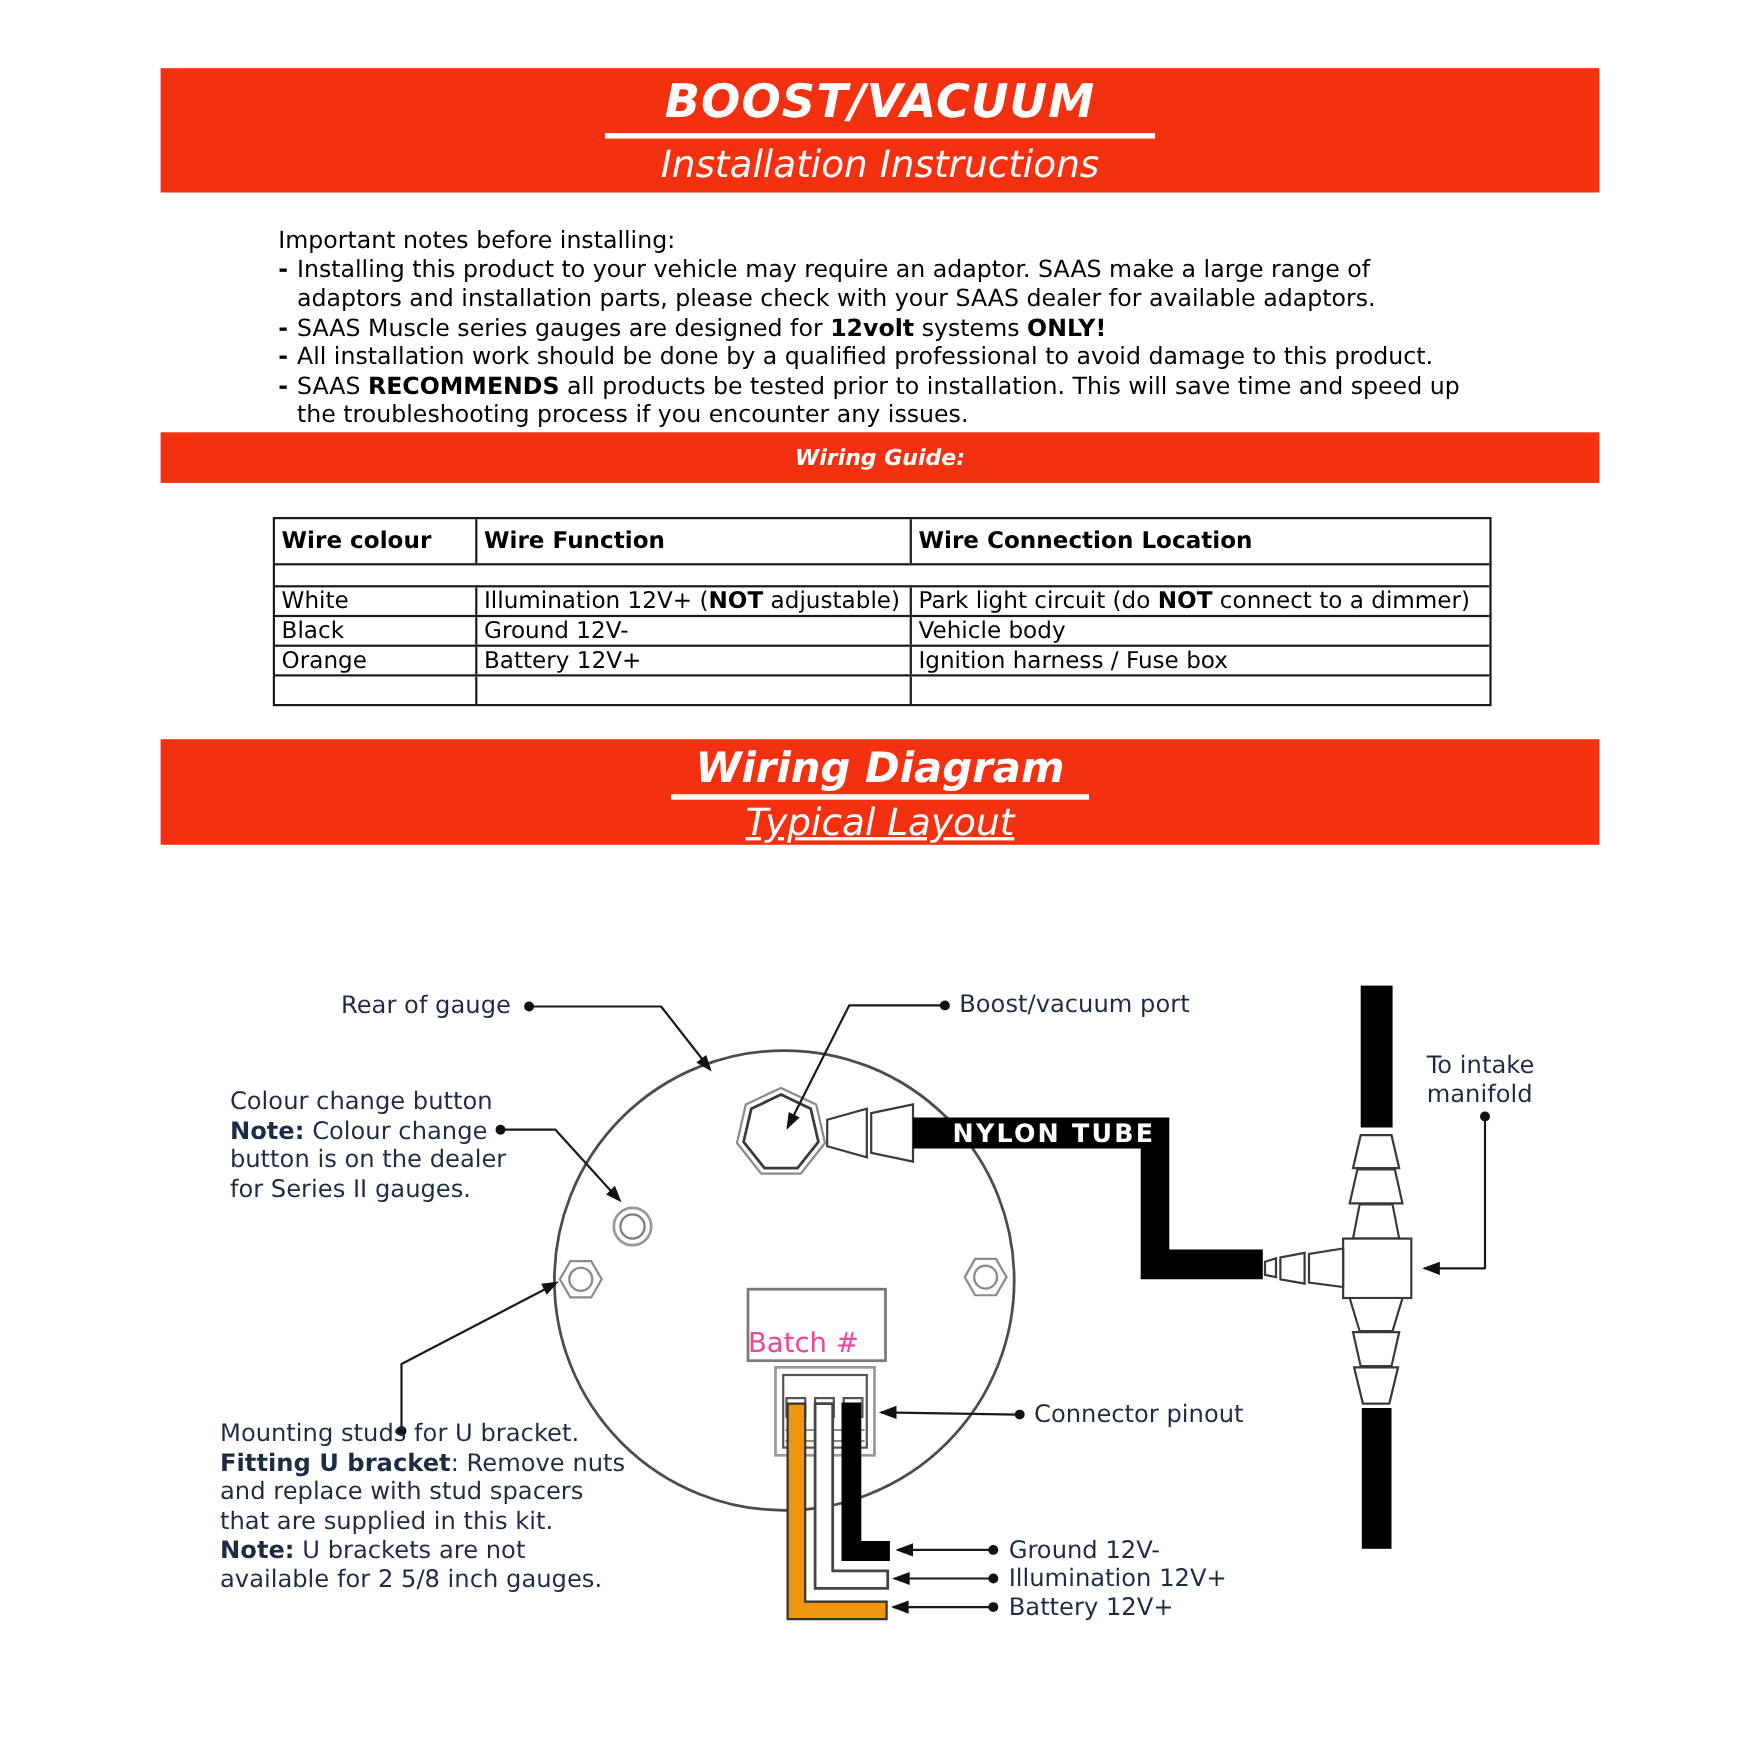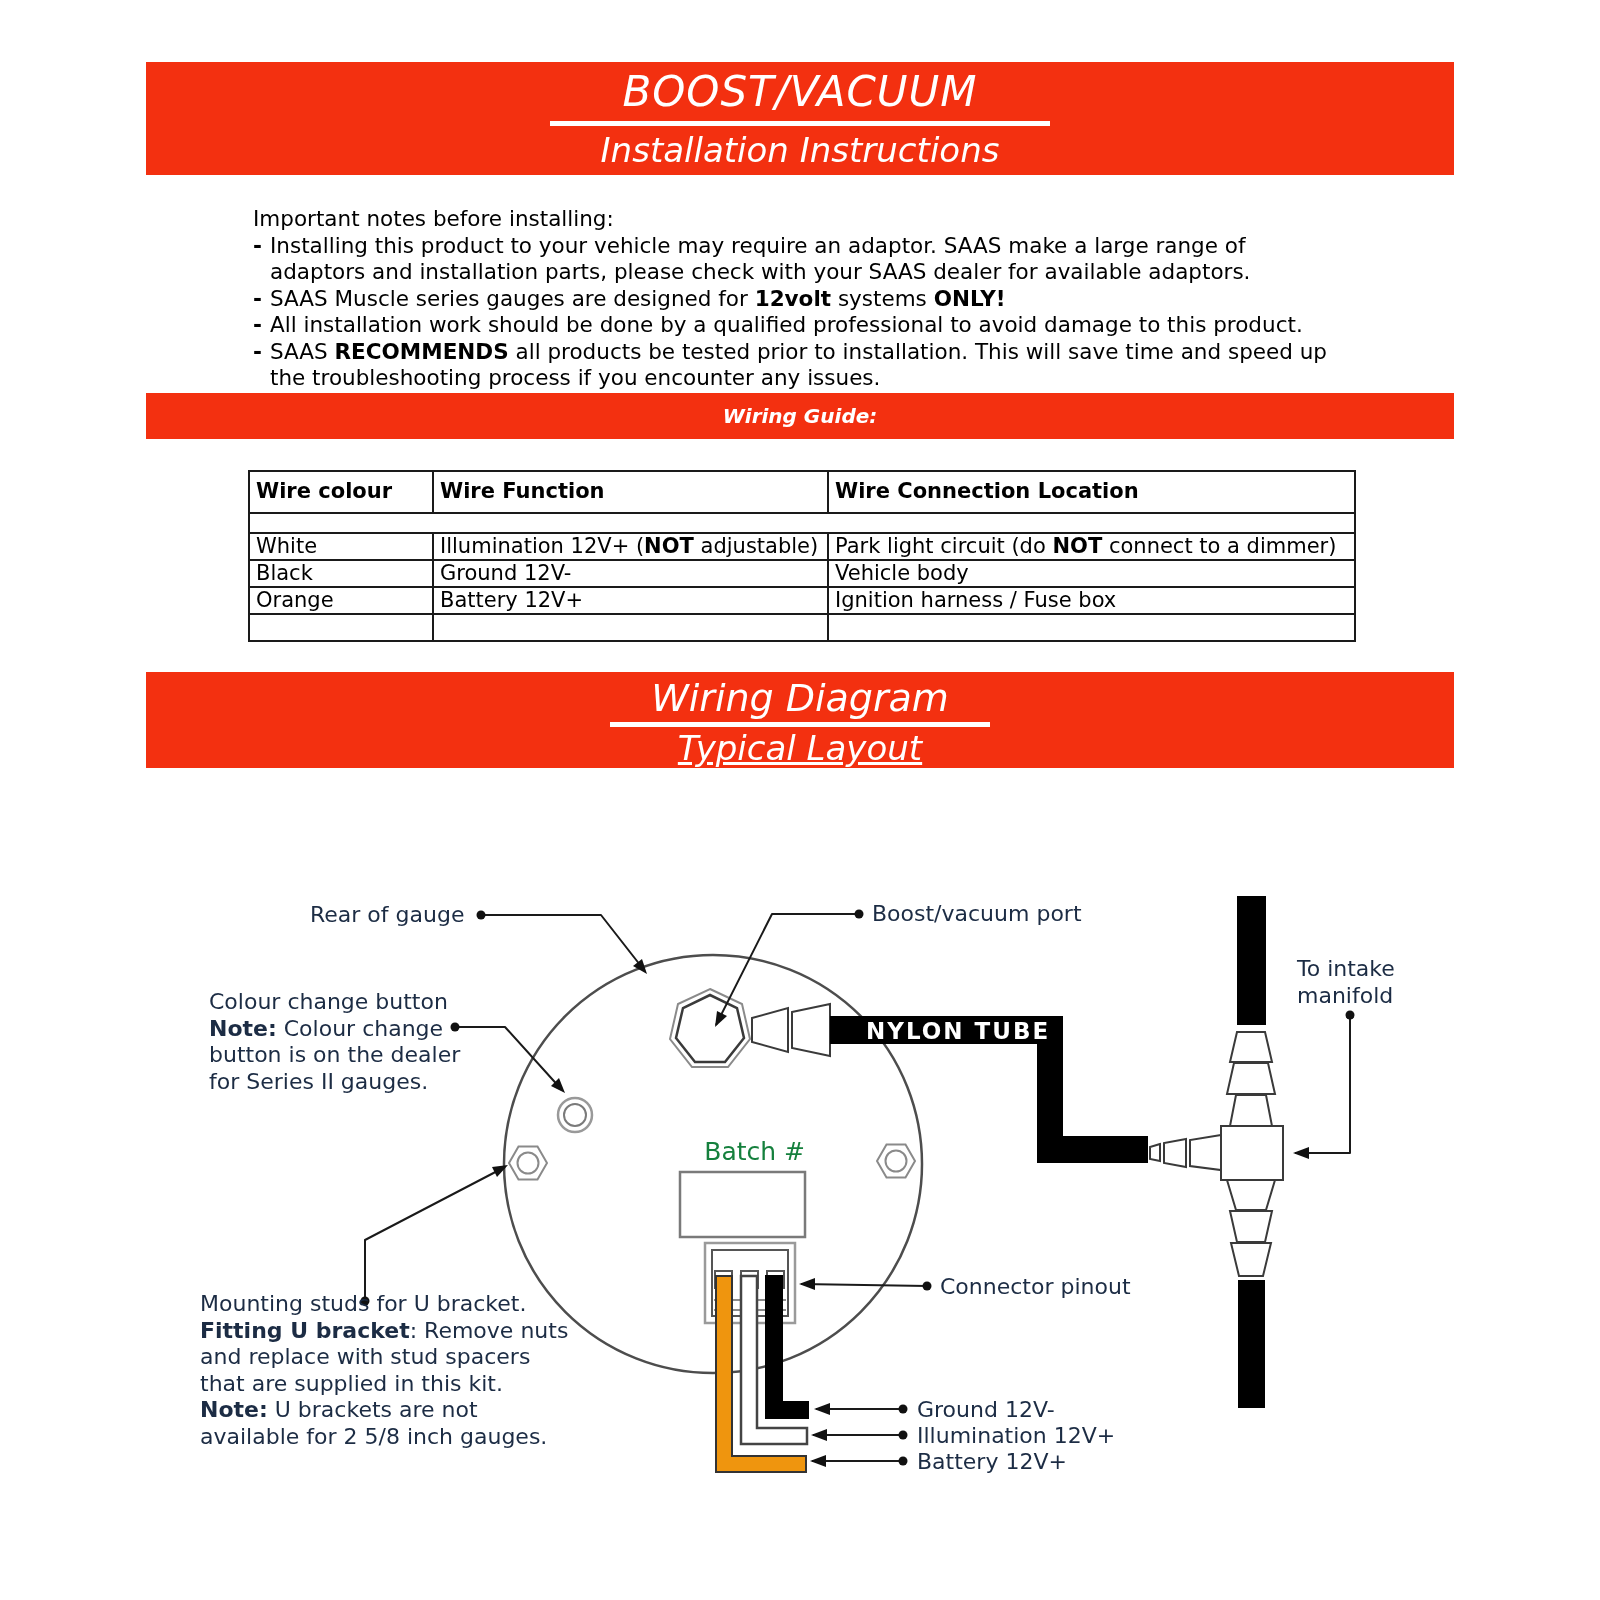--- a/index.html
+++ b/index.html
@@ -3,28 +3,28 @@
 <meta charset="utf-8">
 <style>
   html,body{margin:0;padding:0;background:#fff;}
   body{width:1600px;height:1600px;position:relative;overflow:hidden;
        font-family:"DejaVu Sans","Liberation Sans",sans-serif;color:#000;}
 
   
   .banner{position:absolute;left:146px;width:1308px;background:#f33010;color:#fff;
           text-align:center;}
   #banner-top{top:62px;height:113px;}
-  #banner-top .bt{font-size:42px;font-weight:normal;font-style:italic;letter-spacing:1px;
+  #banner-top .bt{font-size:42px;font-weight:bold;font-style:italic;letter-spacing:1px;
                   padding-top:8px;line-height:44px;}
   #banner-top .rule{width:500px;height:5px;background:#fff;margin:7px auto 5px auto;}
   #banner-top .bs{font-size:34px;font-style:italic;line-height:38px;}
   #banner-guide{top:393px;height:46px;font-size:20px;font-weight:bold;font-style:italic;
                 line-height:46px;}
   #banner-diagram{top:672px;height:96px;}
-  #banner-diagram .bt{font-size:38px;font-weight:normal;font-style:italic;padding-top:5px;
+  #banner-diagram .bt{font-size:38px;font-weight:bold;font-style:italic;padding-top:5px;
                       line-height:42px;}
   #banner-diagram .rule{width:380px;height:5px;background:#fff;margin:3px auto 3px auto;}
   #banner-diagram .bs{font-size:34px;font-style:italic;line-height:36px;text-decoration:underline;}
 
   
   #notes{position:absolute;left:253px;top:186px;width:1130px;font-size:21.5px;
          line-height:26.5px;}
   #notes .nh{font-weight:normal;margin-top:20px;}
   .bullet{display:flex;}
   .bullet .dash{width:17px;flex:none;font-weight:bold;}
@@ -45,22 +45,22 @@
   .sprow2 .tc{height:25px;}
 
   
   #diagram-svg{position:absolute;left:0;top:0;}
   .dlabel{position:absolute;font-size:22px;color:#1c2c44;white-space:nowrap;
           line-height:26px;}
   .dblock{position:absolute;font-size:22px;color:#1c2c44;line-height:26.5px;
           white-space:nowrap;}
   #lbl-nylon{position:absolute;left:866px;top:1018px;color:#fff;font-weight:bold;
              font-size:23px;letter-spacing:2px;white-space:nowrap;}
-  #lbl-batch{position:absolute;left:680px;top:1119px;width:125px;height:65px;
-             line-height:65px;text-align:right;font-size:25px;color:#15803d;}
+  #lbl-batch{position:absolute;left:680px;top:1188px;width:125px;height:65px;
+             line-height:65px;text-align:left;font-size:25px;color:#ec4899;}
 </style>
 </head>
 <body>
 
 <div class="banner" id="banner-top">
   <div class="bt">BOOST/VACUUM</div>
   <div class="rule"></div>
   <div class="bs">Installation Instructions</div>
 </div>
 

